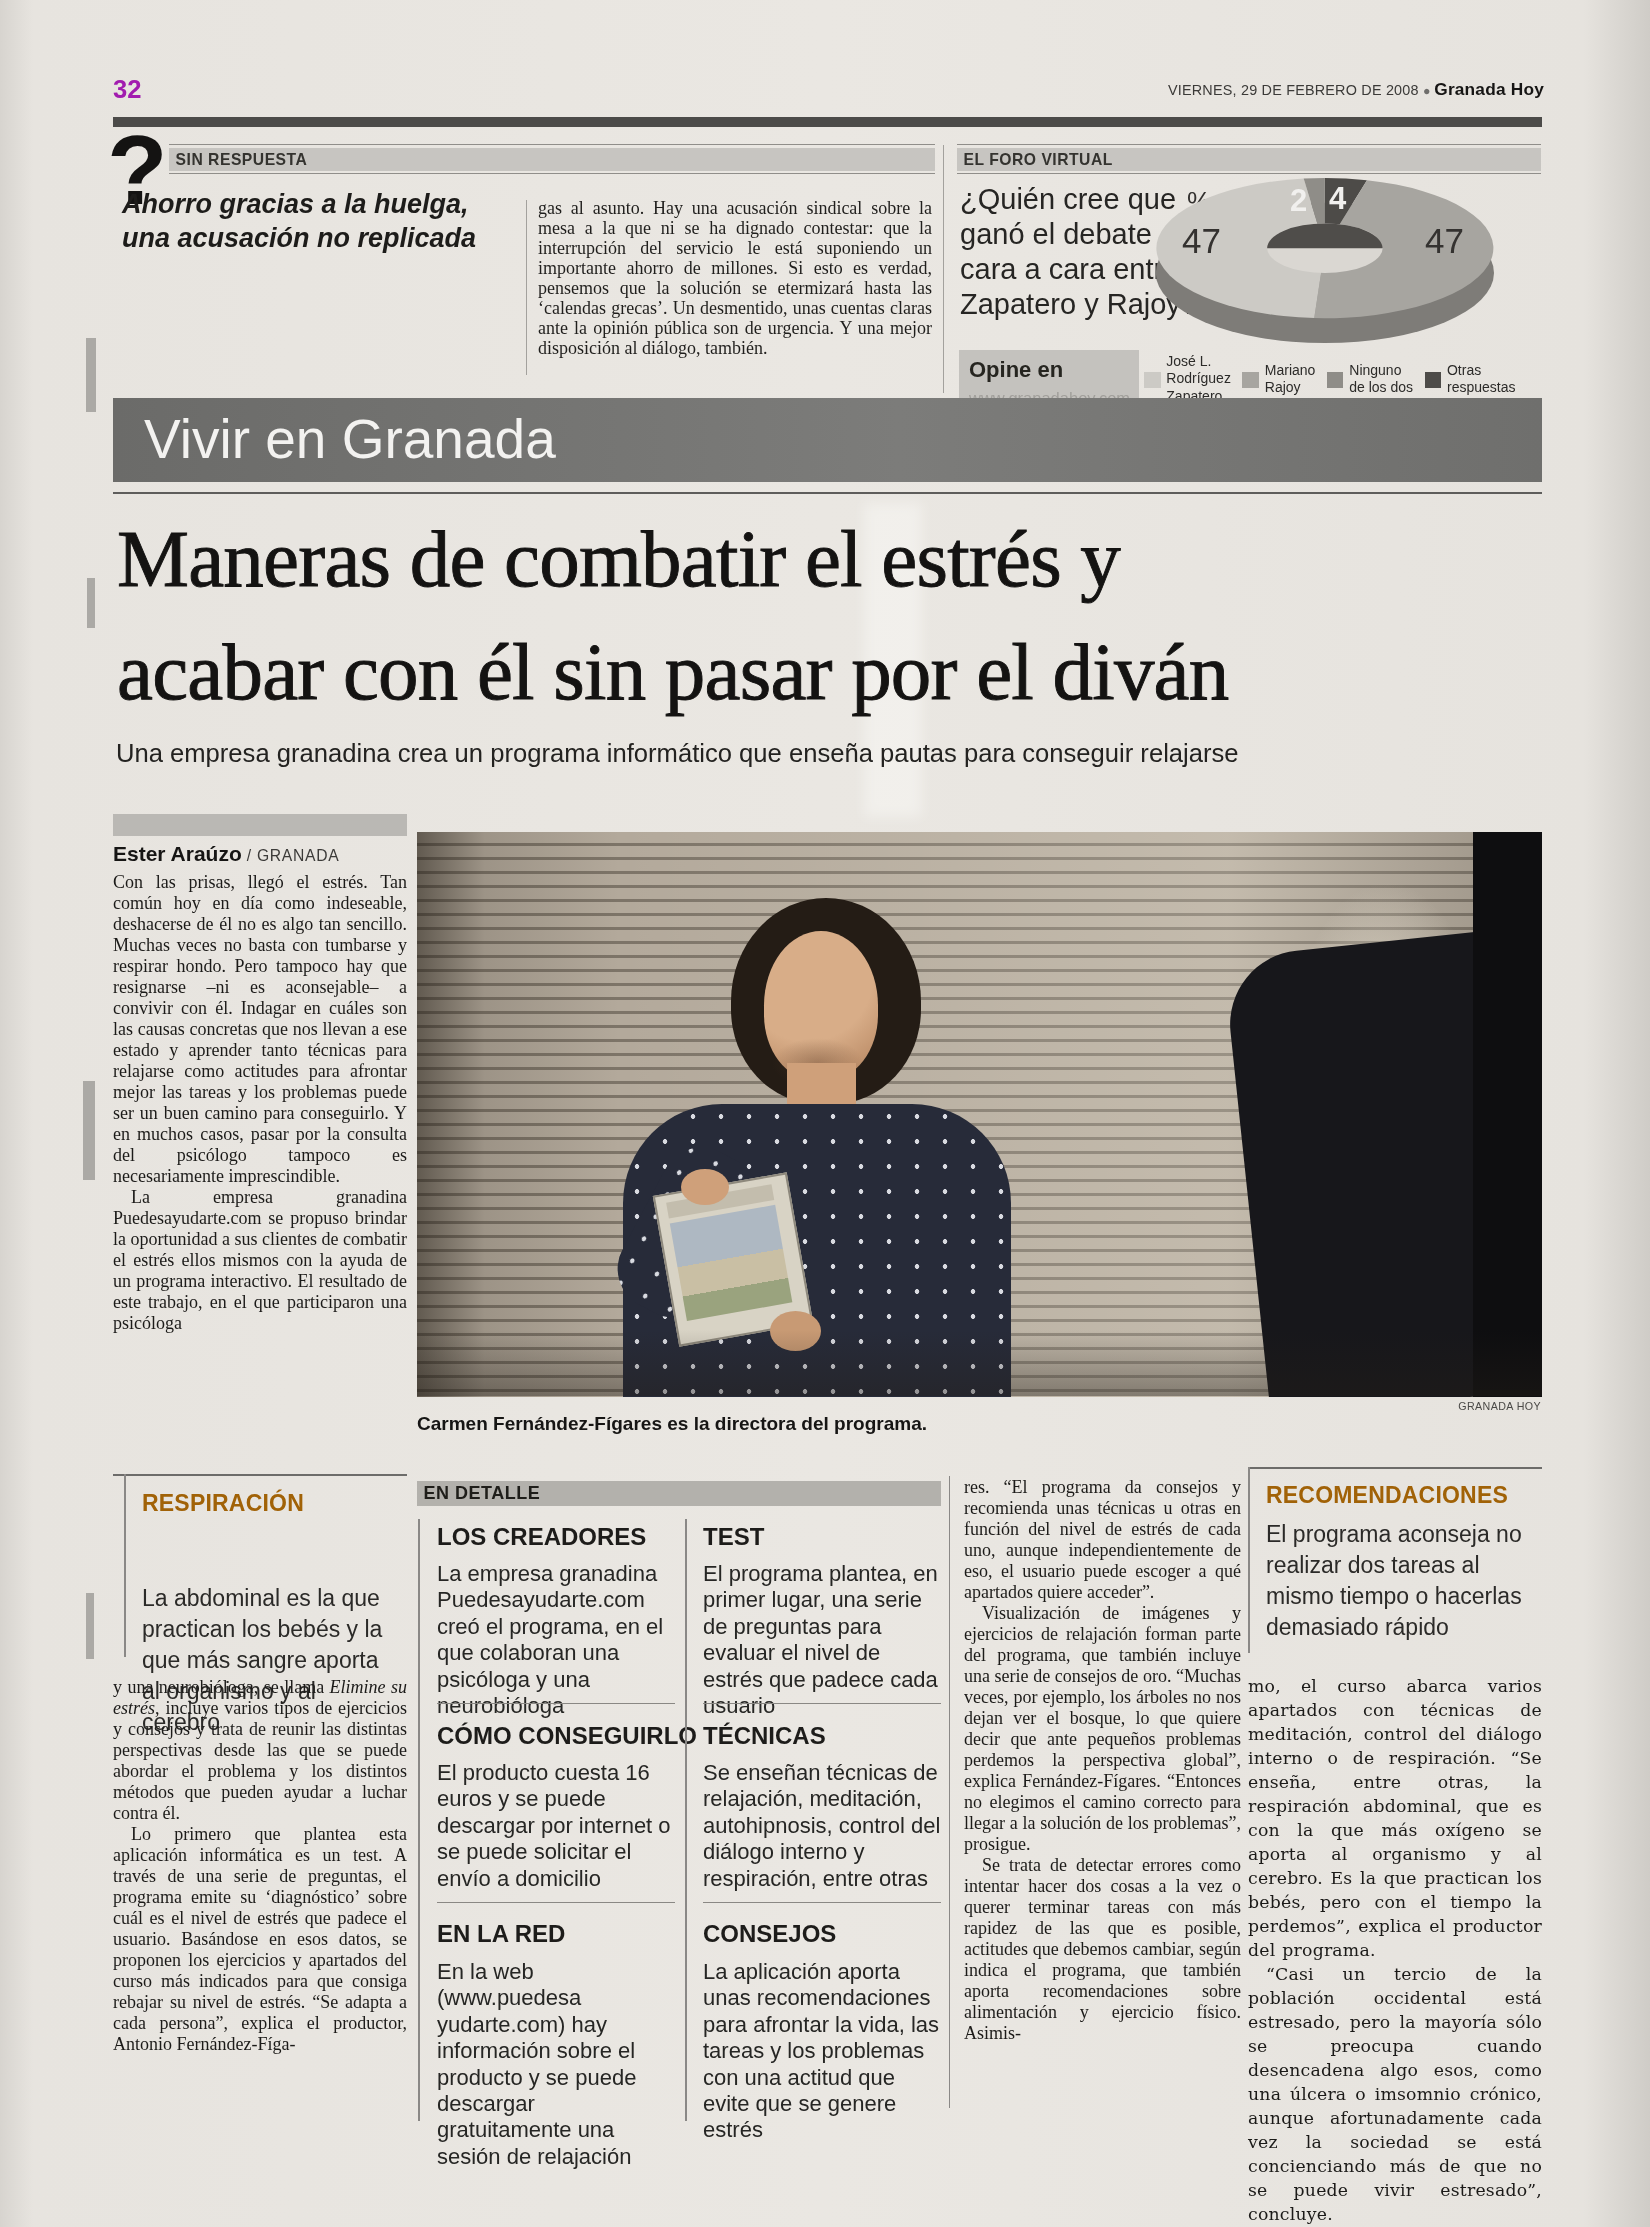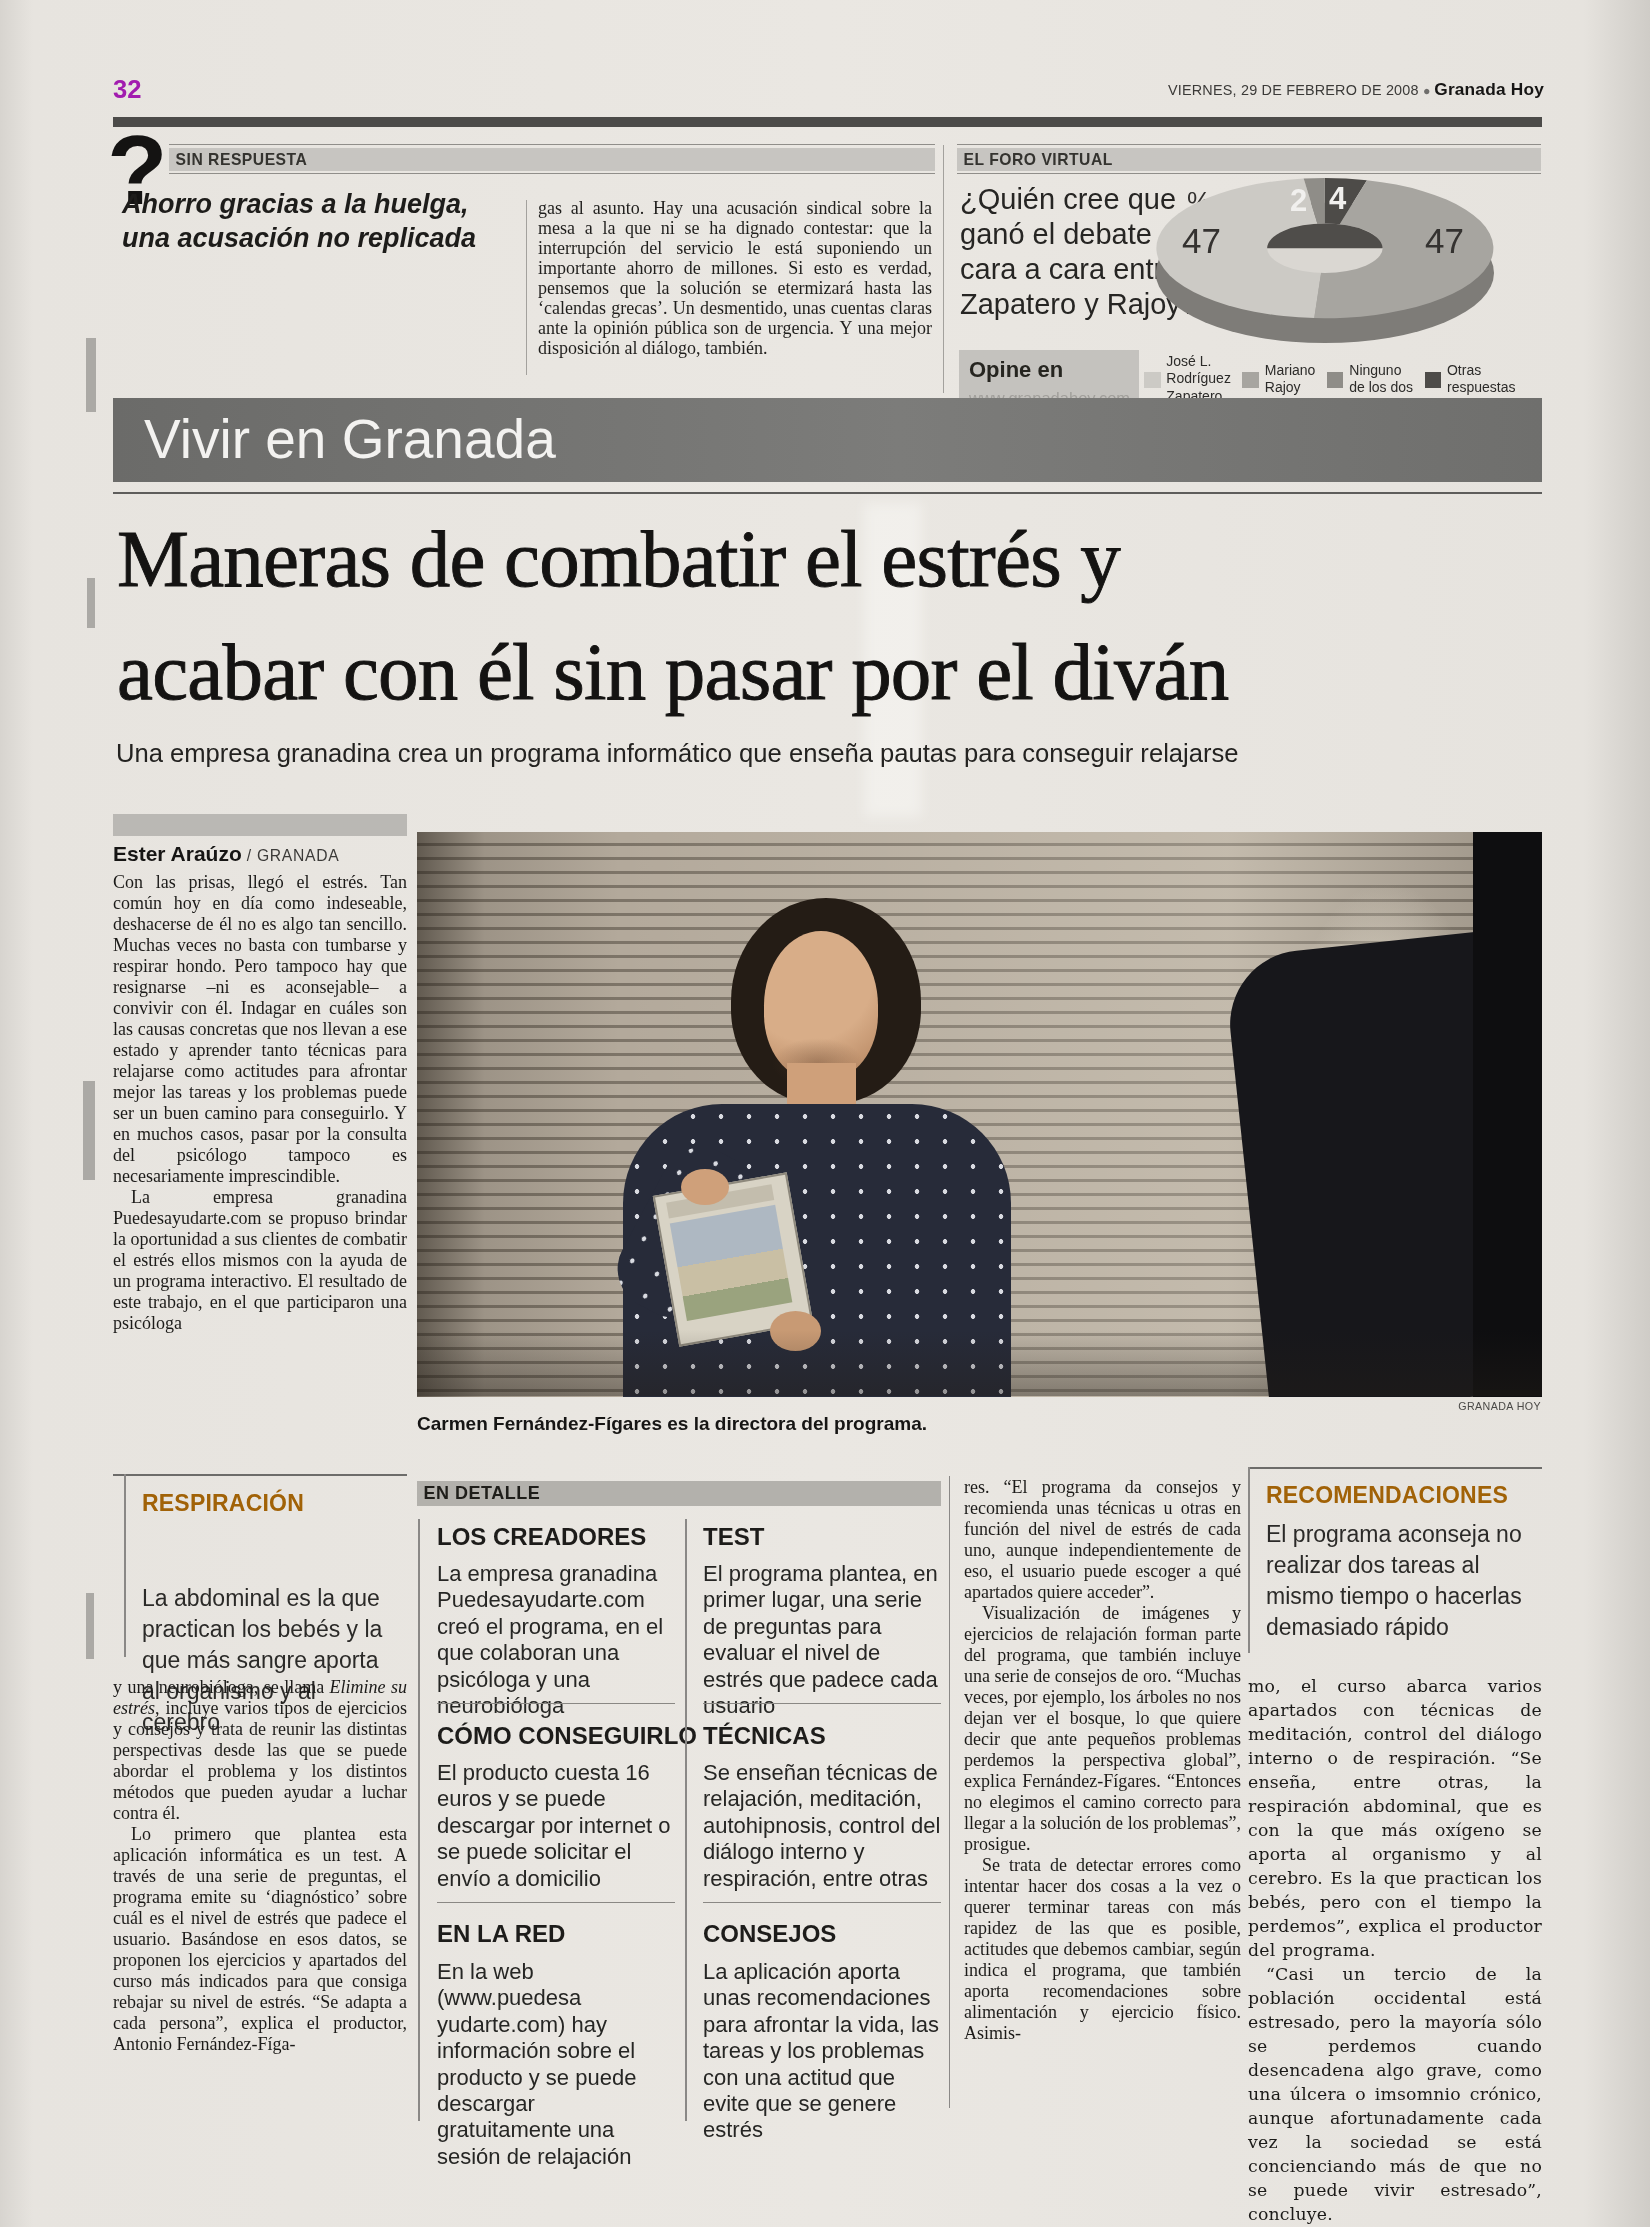--- a/index.html
+++ b/index.html
@@ -282,17 +282,17 @@
     <p class="ind">Visualización de imágenes y ejercicios de relajación forman parte del programa, que también incluye una serie de consejos de oro. “Muchas veces, por ejemplo, los árboles no nos dejan ver el bosque, lo que quiere decir que ante pequeños problemas perdemos la perspectiva global”, explica Fernández-Fígares. “Entonces no elegimos el camino correcto para llegar a la solución de los problemas”, prosigue.</p>
     <p class="ind">Se trata de detectar errores como intentar hacer dos cosas a la vez o querer terminar tareas con más rapidez de las que es posible, actitudes que debemos cambiar, según indica el programa, que también aporta recomendaciones sobre alimentación y ejercicio físico. Asimis-</p>
   </div>
 
   <div class="abs hline" style="left:1248px;top:1467px;width:294px;"></div>
   <div class="abs vline" style="left:1248px;top:1467px;height:186px;"></div>
   <div class="abs box-title" style="left:1266px;top:1482px;">RECOMENDACIONES</div>
   <div class="abs box-text" style="left:1266px;top:1519px;width:264px;">El programa aconseja no realizar dos tareas al mismo tiempo o hacerlas demasiado rápido</div>
   <div class="abs col-e just">
     <p>mo, el curso abarca varios apartados con técnicas de meditación, control del diálogo interno o de respiración. “Se enseña, entre otras, la respiración abdominal, que es con la que más oxígeno se aporta al organismo y al cerebro. Es la que practican los bebés, pero con el tiempo la perdemos”, explica el productor del programa.</p>
-    <p class="ind">“Casi un tercio de la población occidental está estresado, pero la mayoría sólo se perdemos cuando desencadena algo grave, como una úlcera o imsomnio crónico, aunque afortunadamente cada vez la sociedad se está concienciando más de que no se puede vivir estresado”, concluye.</p>
+    <p class="ind">“Casi un tercio de la población occidental está estresado, pero la mayoría sólo se preocupa cuando desencadena algo esos, como una úlcera o imsomnio crónico, aunque afortunadamente cada vez la sociedad se está concienciando más de que no se puede vivir estresado”, concluye.</p>
   </div>
 
 </div>
 
 
 </body></html>

